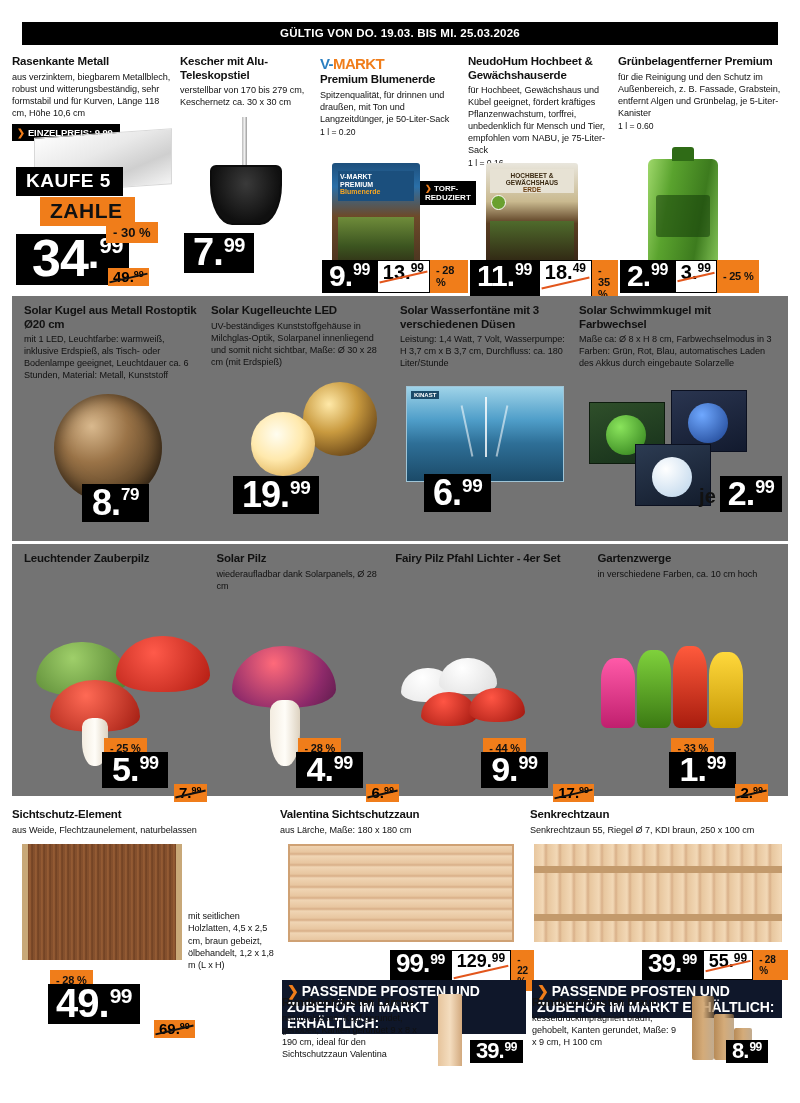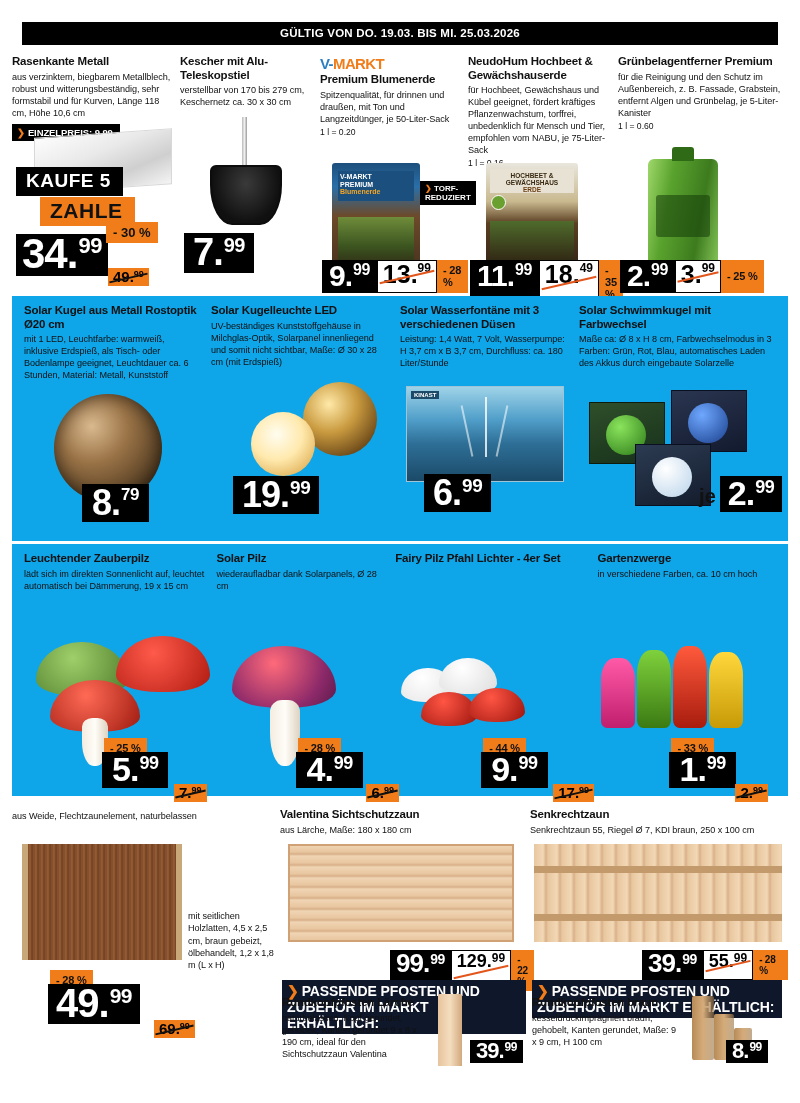--- a/index.html
+++ b/index.html
@@ -21,21 +21,21 @@
     text-align: center;
     font-size: 11.5px;
     font-weight: bold;
     letter-spacing: 0.2px;
     padding: 5px 0 6px 0;
     font-stretch: condensed;
   }
 
   
   .row { position: relative; display: flex; }
-  .band { background: #0ea5e9; }
+  .band { background: #737373; }
   .cell { position: relative; }
 
   h3.prod-title {
     font-size: 11.5px; font-weight: bold; line-height: 1.18;
     letter-spacing: -0.2px;
   }
   .prod-desc {
     font-size: 9.1px; line-height: 1.32; margin-top: 2px;
     letter-spacing: -0.05px;
   }
@@ -49,39 +49,39 @@
   .price-box {
     display: inline-flex; align-items: flex-start;
     background: #000; color: #fff;
     padding: 2px 7px 3px 7px;
     font-weight: bold; line-height: 0.92;
   }
   .price-box .eur { font-size: 30px; letter-spacing: -1px; }
   .price-box .cent { font-size: 16px; margin-top: 1px; letter-spacing: -0.5px;}
   .price-box .dot { font-size: 30px; }
 
-  .price-big .eur { font-size: 42px; }
+  .price-big .eur { font-size: 52px; margin-left: 10px; }
   .price-big .cent { font-size: 22px; }
   .price-big .dot { font-size: 42px; }
 
   .old-price {
     display: inline-flex; align-items: flex-start;
     background: #f07d1a; color: #000;
     font-weight: bold; line-height: 0.95;
     padding: 2px 5px 2px 5px;
     position: relative;
   }
   .old-price .oe { font-size: 15px; }
   .old-price .oc { font-size: 9px; }
   .old-price::after {
     content: ""; position: absolute; left: 1px; right: 1px; top: 50%;
     height: 2px; background: #111; transform: rotate(-13deg);
   }
   .old-price.onwhite { background: #fff; border: 1px solid #000; }
-  .old-price.onwhite .oe { font-size: 25px; }
+  .old-price.onwhite .oe { font-size: 20px; }
   .old-price.onwhite .oc { font-size: 12px; }
   .old-price.onwhite::after { background: #e2561c; }
 
   .discount {
     display: inline-flex; align-items: center; justify-content: center;
     background: #f07d1a; color: #111; font-weight: bold;
     font-size: 11px; padding: 4px 6px; letter-spacing: -0.2px;
   }
   .pricegrp { display: flex; align-items: stretch; }
 
@@ -379,21 +379,20 @@
           <span class="cent" style="font-size:18px;">99</span>
         </span>
       </div>
     </div>
   </div>
 
   <div class="row band" style="margin:3px 0 0 0; height:252px; padding:8px 10px 0 12px;">
 
     <div class="cell" style="width:196px; padding-right:8px;">
       <h3 class="prod-title">Leuchtender Zauberpilz</h3>
-      <div class="prod-desc">lädt sich im direkten Sonnenlicht auf, leuchtet automatisch bei Dämmerung, 19 x 15 cm</div>
       <div class="art mush-cap" style="left:12px; top:90px; width:92px; height:54px; background:radial-gradient(circle at 40% 30%,#9fcf6a,#4c7a2a);"></div>
       <div class="art mush-cap" style="left:92px; top:84px; width:94px; height:56px; background:radial-gradient(circle at 40% 30%,#ff5a4a,#b01a10);"></div>
       <div class="art mush-cap" style="left:26px; top:128px; width:90px; height:52px; background:radial-gradient(circle at 40% 30%,#ff6a55,#9e1a0f);"></div>
       <div class="art mush-stem" style="left:58px; top:166px; width:26px; height:48px;"></div>
       <div class="discount" style="position:absolute; left:80px; top:186px;">- 25 %</div>
       <div style="position:absolute; left:78px; top:200px;">
         <div class="price-box" style="padding:2px 10px 3px 10px;">
           <span class="eur" style="font-size:34px;">5</span>
           <span class="dot" style="font-size:34px;">.</span>
           <span class="cent" style="font-size:18px;">99</span>
@@ -466,20 +465,21 @@
           <span class="oe">.</span>
           <span class="oc">99</span>
         </div>
       </div>
     </div>
   </div>
 
   <div class="row" style="margin-top:12px; height:265px;">
 
     <div class="cell" style="width:268px; padding-right:8px;">
+      <h3 class="prod-title">Sichtschutz-Element</h3>
       <div class="prod-desc">aus Weide, Flechtzaunelement, naturbelassen</div>
       <div class="art wicker" style="left:10px; top:36px; width:160px; height:116px;"></div>
       <div class="prod-desc" style="position:absolute; left:176px; top:100px; width:90px; line-height:1.35;">mit seitlichen Holzlatten, 4,5 x 2,5 cm, braun gebeizt, ölbehandelt, 1,2 x 1,8 m (L x H)</div>
       <div class="discount" style="position:absolute; left:38px; top:162px;">- 28 %</div>
       <div style="position:absolute; left:36px; top:176px;">
         <div class="price-box" style="padding:1px 8px 2px 8px;">
           <span class="eur" style="font-size:40px;">49</span>
           <span class="dot" style="font-size:40px;">.</span>
           <span class="cent" style="font-size:21px;">99</span>
         </div>

